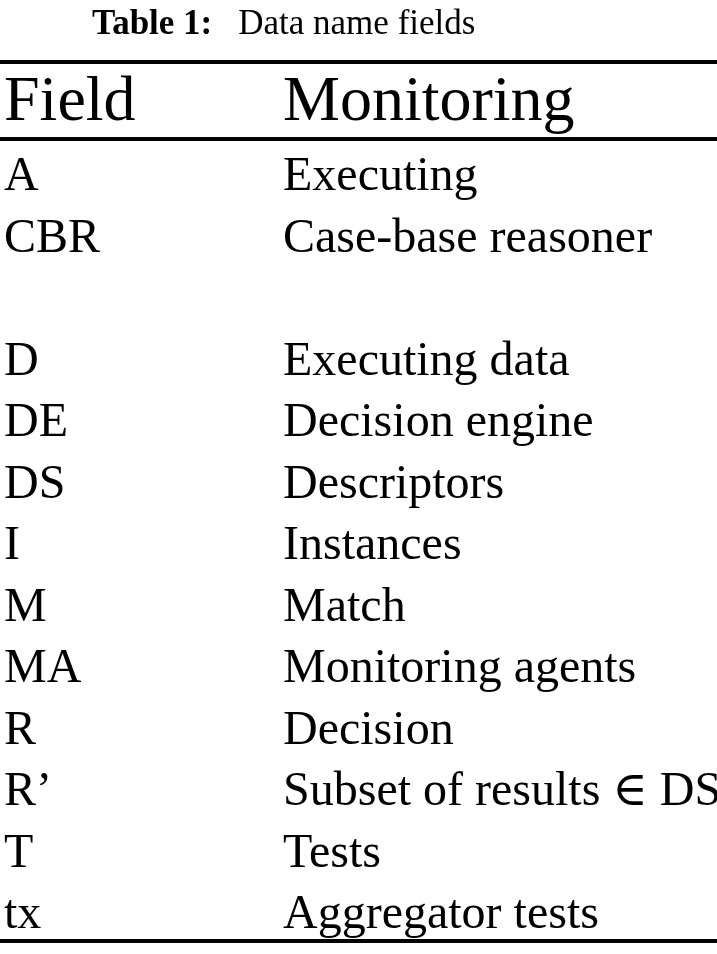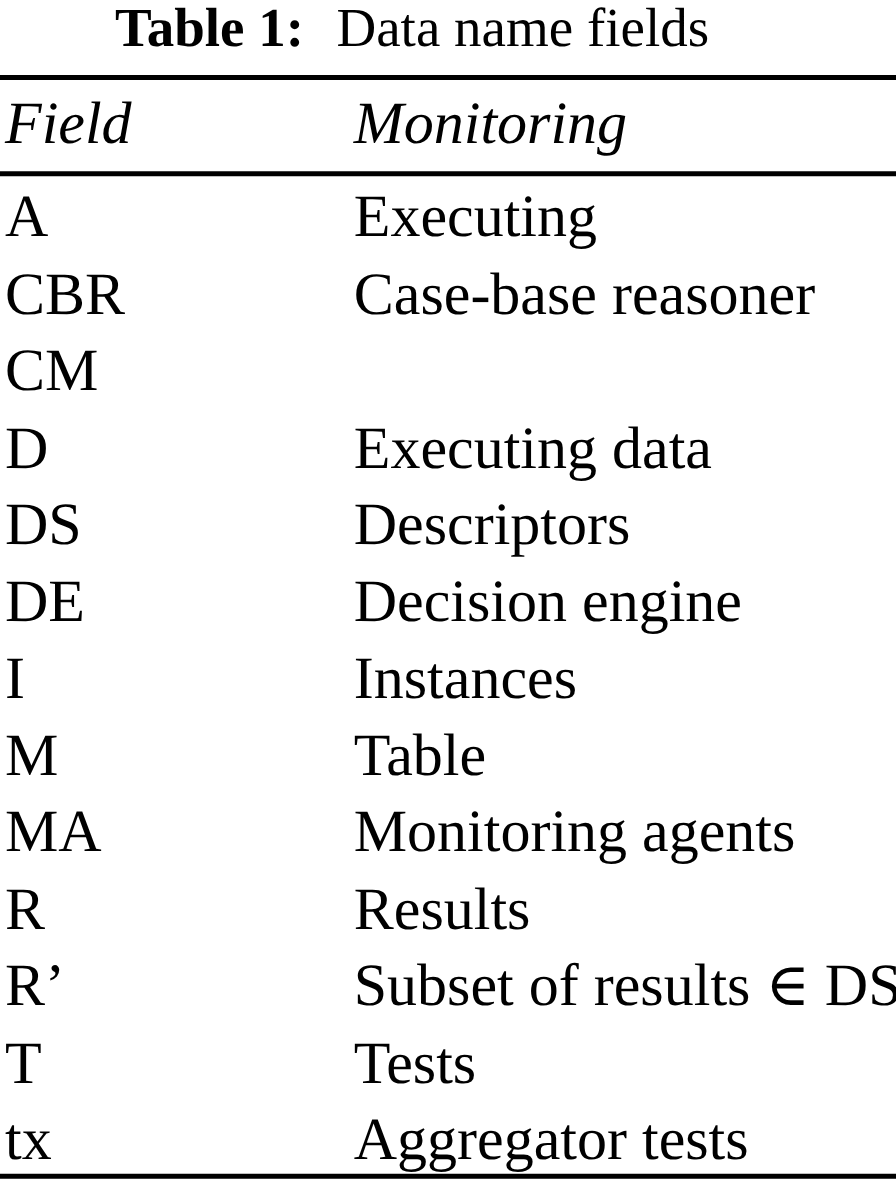--- a/index.html
+++ b/index.html
@@ -12,21 +12,21 @@
     background: #ffffff;
     color: #000000;
     font-family: "Liberation Serif", "DejaVu Serif", serif;
     position: relative;
     overflow: hidden;
   }
   .caption {
     position: absolute;
     top: 0;
     left: 92px;
-    font-size: 44px;
+    font-size: 35px;
     line-height: 46px;
     white-space: nowrap;
   }
   .caption .cap-label {
     font-weight: bold;
     margin-right: 26px;
   }
   .rule {
     position: absolute;
     left: 0;
@@ -37,22 +37,21 @@
   .rule-top { top: 60px; }
   .rule-mid { top: 137px; }
   .rule-bottom { top: 939px; }
   .header-row {
     position: absolute;
     top: 69px;
     left: 0;
     right: 0;
     height: 60px;
     line-height: 60px;
-    font-size: 48px;
-    font-style: italic;
+    font-size: 64px;
   }
   .body-rows {
     position: absolute;
     top: 143px;
     left: 0;
     right: 0;
   }
   .row {
     position: relative;
     height: 61.5px;
@@ -89,49 +88,48 @@
 <div class="body-rows">
   <div class="row">
     <span class="cell-field">A</span>
     <span class="cell-def">Executing</span>
   </div>
   <div class="row">
     <span class="cell-field">CBR</span>
     <span class="cell-def">Case-base reasoner</span>
   </div>
   <div class="row">
-    <span class="cell-field">CM</span>
   </div>
   <div class="row">
     <span class="cell-field">D</span>
     <span class="cell-def">Executing data</span>
   </div>
   <div class="row">
+    <span class="cell-field">DE</span>
+    <span class="cell-def">Decision engine</span>
+  </div>
+  <div class="row">
     <span class="cell-field">DS</span>
     <span class="cell-def">Descriptors</span>
-  </div>
-  <div class="row">
-    <span class="cell-field">DE</span>
-    <span class="cell-def">Decision engine</span>
   </div>
   <div class="row">
     <span class="cell-field">I</span>
     <span class="cell-def">Instances</span>
   </div>
   <div class="row">
     <span class="cell-field">M</span>
-    <span class="cell-def">Table</span>
+    <span class="cell-def">Match</span>
   </div>
   <div class="row">
     <span class="cell-field">MA</span>
     <span class="cell-def">Monitoring agents</span>
   </div>
   <div class="row">
     <span class="cell-field">R</span>
-    <span class="cell-def">Results</span>
+    <span class="cell-def">Decision</span>
   </div>
   <div class="row">
     <span class="cell-field">R’</span>
     <span class="cell-def">Subset of results ∈ DS</span>
   </div>
   <div class="row">
     <span class="cell-field">T</span>
     <span class="cell-def">Tests</span>
   </div>
   <div class="row">

